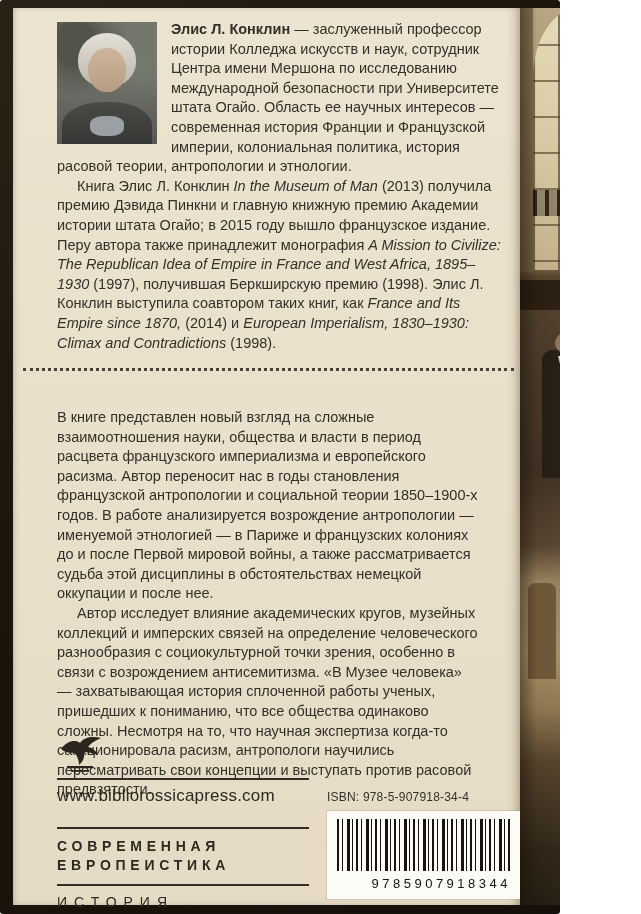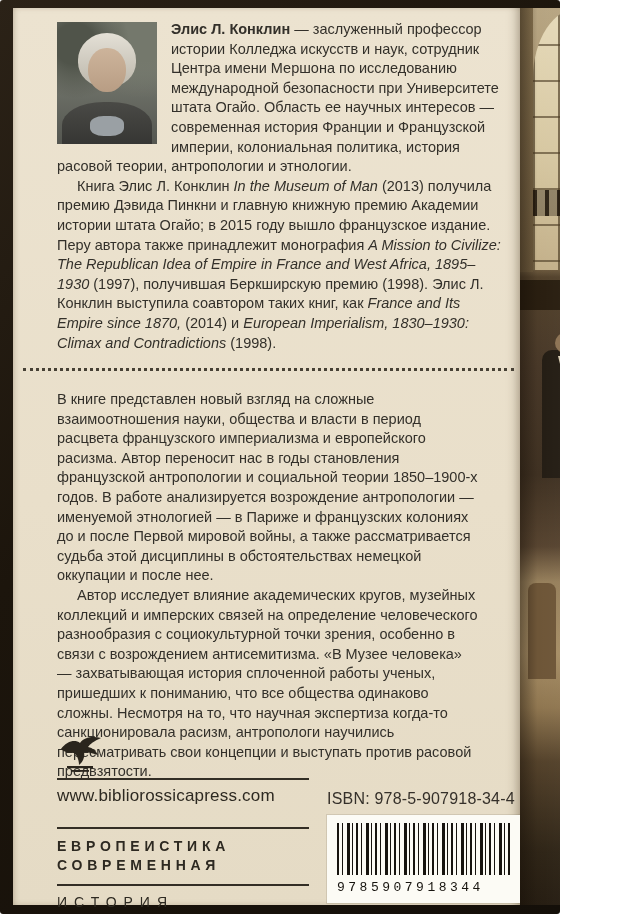--- a/index.html
+++ b/index.html
@@ -23,40 +23,40 @@
     linear-gradient(180deg,#90938a 0%,#71746b 45%,#545650 100%)}
   .ap-hair{position:absolute;top:11px;left:21px;width:58px;height:54px;border-radius:50% 50% 46% 46%;
     background:linear-gradient(180deg,#e4e0d6,#bcb7ab)}
   .ap-face{position:absolute;top:26px;left:31px;width:38px;height:44px;border-radius:48%;
     background:linear-gradient(180deg,#cdb49b,#b89d84)}
   .ap-scarf{position:absolute;bottom:8px;left:33px;width:34px;height:20px;border-radius:40%;background:#9aa0a4}
   .ap-body{position:absolute;bottom:-8px;left:5px;width:90px;height:50px;border-radius:46% 46% 0 0;
     background:linear-gradient(180deg,#4a4a46,#323230)}
 
   .dotted-sep{height:0;border-top:3px dotted #474135;margin:15px -8px 0 -34px}
-  .annotation{margin-top:19px;padding-right:26px}
+  .annotation{margin-top:37px;padding-right:26px}
 
   
   .publisher-block{position:absolute;left:44px;top:728px;width:252px}
   .p-logo{height:36px;margin:0 0 6px 2px}
   .rule{border-top:2px solid #332e25}
   .website{font-weight:normal;font-size:17px;letter-spacing:.2px;padding:6px 0 21px;color:#2d2921}
   .series{padding:8px 0 9px;font-weight:bold;font-size:14px;letter-spacing:.34em;line-height:19px;color:#2d2921}
   .category{padding:8px 0 9px;font-weight:normal;font-size:14px;letter-spacing:.5em;color:#2d2921}
 
   
   .isbn-block{position:absolute;left:314px;top:782px;width:194px}
-  .isbn-label{font-size:16px;color:#35302a;letter-spacing:.2px;margin-bottom:7px}
+  .isbn-label{font-size:12px;color:#35302a;letter-spacing:.2px;margin-bottom:7px}
   .barcode{background:#fcfbf5;height:88px;padding:8px 10px 0;box-shadow:0 0 0 1px rgba(60,50,30,.12)}
   .bars{height:52px;background:repeating-linear-gradient(90deg,
     #17140f 0 2px,transparent 2px 5px,
     #17140f 5px 6px,transparent 6px 10px,
     #17140f 10px 13px,transparent 13px 15px,
     #17140f 15px 16px,transparent 16px 19px)}
-  .barcode-number{font-family:Liberation Mono, monospace;font-size:13px;letter-spacing:3.5px;text-align:left;color:#17140f;padding-top:5px}
+  .barcode-number{font-family:Liberation Sans, sans-serif;font-size:13px;letter-spacing:3.5px;text-align:right;color:#17140f;padding-top:5px}
 
   
   .photo-strip{position:absolute;left:520px;top:8px;width:108px;height:897px;overflow:hidden;
     background:linear-gradient(180deg,
       #b7a582 0%,#a5906c 20%,#8f7a57 28%,
       #53422c 30%,#483828 40%,#3f3122 52%,#574430 60%,
       #97805c 64%,#a78e66 72%,#8f7650 78%,
       #54422b 84%,#2f2517 94%,#261d12 100%)}
   .ps-col{position:absolute;top:0;left:0;width:13px;height:264px;background:linear-gradient(180deg,#85714f,#6d5a3d)}
   .ps-window{position:absolute;top:0;left:13px;right:4px;height:262px;
@@ -110,22 +110,22 @@
         <svg width="44" height="36" viewBox="0 0 44 36" aria-hidden="true">
           <path d="M2 13 C8 5 16 3 21 7 C25 1 34 0 42 2 C35 5 31 8 29 11 C34 12 37 15 39 19 C33 17 28 16 25 16 C26 21 24 26 20 29 C20 24 18 19 15 17 C10 17 5 16 2 13 Z" fill="#2a251d"></path>
           <rect x="8" y="30" width="26" height="2.2" fill="#2a251d"></rect>
           <rect x="12" y="34" width="18" height="1.8" fill="#2a251d"></rect>
         </svg>
       </div>
       <div class="rule"></div>
       <div class="website">www.bibliorossicapress.com</div>
       <div class="rule"></div>
       <div class="series">
+        <div>СОВРЕМЕННАЯ</div>
         <div>ЕВРОПЕИСТИКА</div>
-        <div>СОВРЕМЕННАЯ</div>
       </div>
       <div class="rule"></div>
       <div class="category">ИСТОРИЯ</div>
       <div class="rule"></div>
     </div>
 
     <div class="isbn-block">
       <div class="isbn-label">ISBN: 978-5-907918-34-4</div>
       <div class="barcode">
         <div class="bars"></div>

